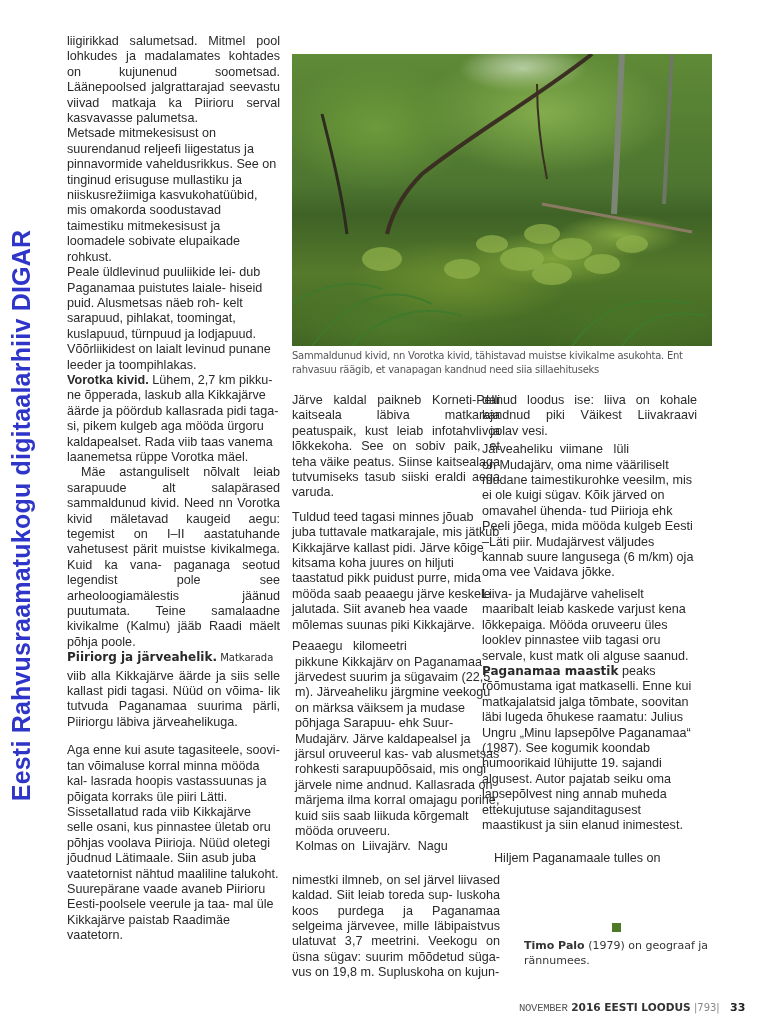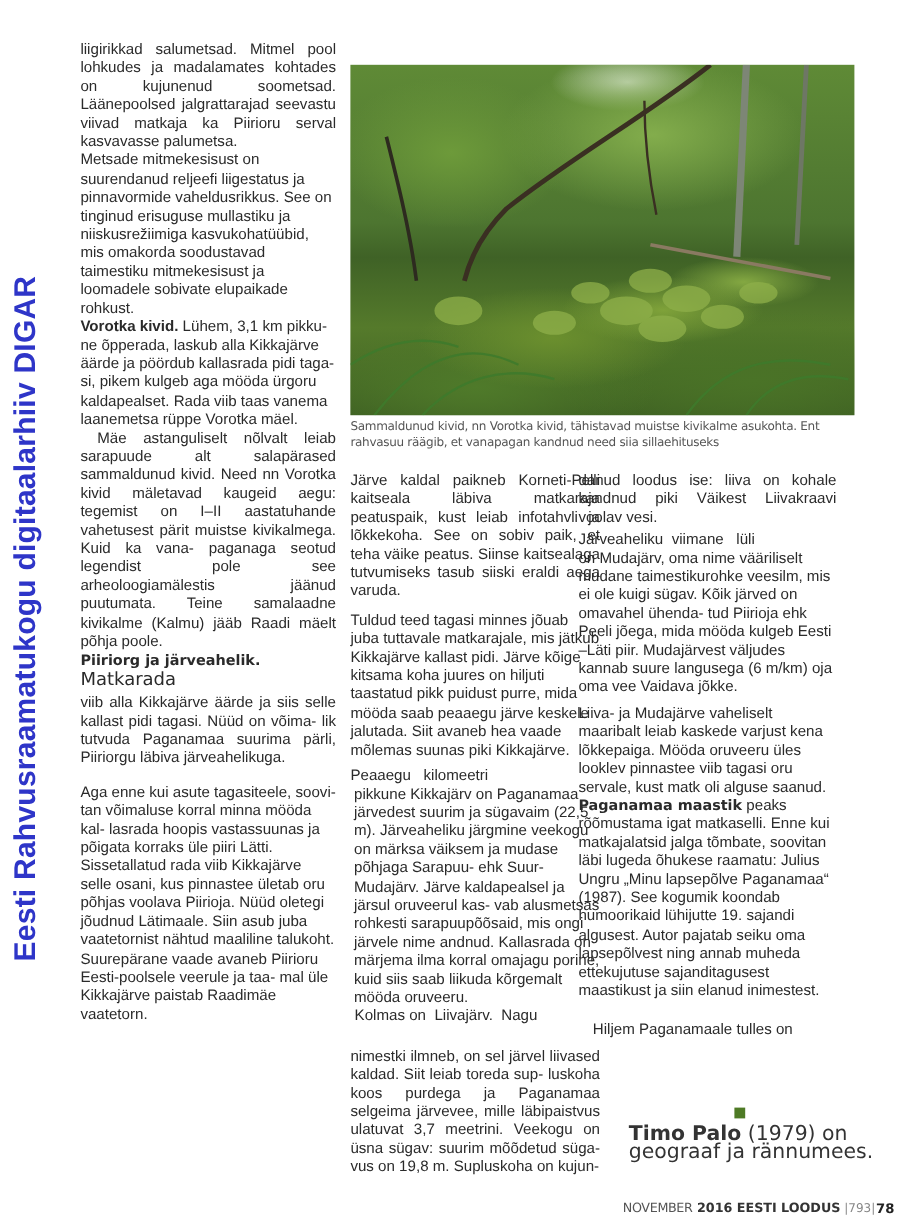--- a/index.html
+++ b/index.html
@@ -19,21 +19,21 @@
     }
     .col { position: absolute; font-size: 12.6px; line-height: 15.4px; }
     .col p { margin: 0; }
     .just { text-align: justify; }
     .gap { margin-top: 9px !important; }
     .col1 { left: 67px; top: 34px; width: 213px; }
     .col2 { left: 292px; top: 393px; width: 208px; }
     .col3 { left: 482px; top: 393px; width: 215px; }
     .bold { font-weight: bold; }
     .serif-bold { font-weight: bold; font-family: "DejaVu Sans", sans-serif; font-size: 12px; }
-    .small-sans { font-family: "DejaVu Sans", sans-serif; font-size: 15px; text-align: right; }
+    .small-sans { font-family: "DejaVu Sans", sans-serif; font-size: 10px; text-align: right; }
     .indent { text-indent: 14px; }
     .photo {
       position: absolute; left: 292px; top: 54px; width: 420px; height: 292px;
       overflow: hidden;
       background:
         radial-gradient(ellipse 120px 40px at 62% 70%, #7fa23a 0%, rgba(127,162,58,0) 70%),
         radial-gradient(ellipse 160px 60px at 40% 78%, #6b8f2e 0%, rgba(107,143,46,0) 70%),
         radial-gradient(ellipse 90px 30px at 78% 62%, #84a842 0%, rgba(132,168,66,0) 70%),
         radial-gradient(ellipse 200px 70px at 25% 92%, #4f7a2a 0%, rgba(79,122,42,0) 75%),
         radial-gradient(ellipse 220px 80px at 80% 90%, #4a7327 0%, rgba(74,115,39,0) 75%),
@@ -47,43 +47,44 @@
       position: absolute; left: 292px; top: 349px; width: 430px;
       font-family: "DejaVu Sans", sans-serif; font-size: 10px; line-height: 14px;
       color: #555; letter-spacing: -0.25px;
     }
     .green-square {
       position: absolute; left: 612px; top: 923px; width: 9px; height: 9px;
       background: #4e7a25;
     }
     .author {
       position: absolute; left: 524px; top: 938px; width: 210px;
-      font-family: "DejaVu Sans", sans-serif; font-size: 17px; line-height: 15px; color: #333;
+      font-family: "DejaVu Sans", sans-serif; font-size: 11px; line-height: 15px; color: #333;
     }
     .footer {
       position: absolute; left: 519px; top: 1001px; width: 230px; height: 16px;
       font-family: "DejaVu Sans", sans-serif; font-size: 10.6px; color: #555;
     }
-    .footer .month { letter-spacing: -0.3px; }
+    .footer .month { letter-spacing: -0.3px; font-family: Liberation Mono, monospace; }
     .footer .year { font-weight: bold; color: #333; }
     .footer .mag { font-weight: bold; color: #333; }
     .footer .issue { color: #888; font-size: 10px; margin-top: 13px; }
     .footer .page { position: absolute; left: 211px; top: 0; font-weight: bold; color: #222; font-size: 11px; }
   </style>
 </head>
 <body>
 
 <div class="watermark">
   <span>Eesti Rahvusraamatukogu digitaalarhiiv DIGAR</span>
 </div>
 
 <div class="col col1">
   <p class="just">liigirikkad salumetsad. Mitmel pool lohkudes ja madalamates kohtades on kujunenud soometsad. Läänepoolsed jalgrattarajad seevastu viivad matkaja ka Piirioru serval kasvavasse palumetsa.</p>
   <p>Metsade mitmekesisust on suurendanud reljeefi liigestatus ja pinnavormide vaheldusrikkus. See on tinginud erisuguse mullastiku ja niiskusrežiimiga kasvukohatüübid, mis omakorda soodustavad taimestiku mitmekesisust ja loomadele sobivate elupaikade rohkust.</p>
-  <p><span class="bold">Vorotka kivid.</span><span> Lühem, 3,1 km pikku- ne õpperada, laskub alla Kikkajärve äärde ja pöördub kallasrada pidi taga- si, pikem kulgeb aga mööda ürgoru kaldapealset. Rada viib taas vanema laanemetsa rüppe Vorotka mäel.</span></p>
+  <p>Peale üldlevinud puuliikide lei- dub Paganamaa puistutes laiale- hiseid puid. Alusmetsas näeb roh- kelt sarapuud, pihlakat, toomingat, kuslapuud, türnpuud ja lodjapuud. Võõrliikidest on laialt levinud punane leeder ja toompihlakas.</p>
+  <p><span class="bold">Vorotka kivid.</span><span> Lühem, 2,7 km pikku- ne õpperada, laskub alla Kikkajärve äärde ja pöördub kallasrada pidi taga- si, pikem kulgeb aga mööda ürgoru kaldapealset. Rada viib taas vanema laanemetsa rüppe Vorotka mäel.</span></p>
   <p class="just indent">Mäe astanguliselt nõlvalt leiab sarapuude alt salapärased sammaldunud kivid. Need nn Vorotka kivid mäletavad kaugeid aegu: tegemist on I–II aastatuhande vahetusest pärit muistse kivikalmega. Kuid ka vana- paganaga seotud legendist pole see arheoloogiamälestis jäänud puutumata. Teine samalaadne kivikalme (Kalmu) jääb Raadi mäelt põhja poole.</p>
   <p><span class="serif-bold">Piiriorg ja järveahelik.</span><span class="small-sans"> Matkarada</span></p>
   <p class="just" style="margin-top:3px">viib alla Kikkajärve äärde ja siis selle kallast pidi tagasi. Nüüd on võima- lik tutvuda Paganamaa suurima pärli, Piiriorgu läbiva järveahelikuga.</p>
   <p class="gap" style="margin-top:13px !important">Aga enne kui asute tagasiteele, soovi- tan võimaluse korral minna mööda kal- lasrada hoopis vastassuunas ja põigata korraks üle piiri Lätti. Sissetallatud rada viib Kikkajärve selle osani, kus pinnastee ületab oru põhjas voolava Piirioja. Nüüd oletegi jõudnud Lätimaale. Siin asub juba vaatetornist nähtud maaliline talukoht. Suurepärane vaade avaneb Piirioru Eesti-poolsele veerule ja taa- mal üle Kikkajärve paistab Raadimäe vaatetorn.</p>
 </div>
 
 <div class="photo">
   <svg width="420" height="292" viewBox="0 0 420 292">
     <path d="M300 0 C 250 40, 180 80, 130 120 C 110 140, 100 160, 95 180" stroke="#3a2f22" stroke-width="4" fill="none"></path>
     <path d="M245 30 C 245 70, 250 100, 255 125" stroke="#3a2f22" stroke-width="2" fill="none"></path>
@@ -132,14 +133,14 @@
 </div>
 
 <div class="green-square"></div>
 
 <div class="author">
   <span class="bold">Timo Palo</span><span> (1979) on geograaf ja rännumees.</span>
 </div>
 
 <div class="footer">
   <span class="month">NOVEMBER</span><span class="year"> 2016 </span><span class="mag">EESTI LOODUS</span><span class="issue"> |793|</span>
-  <span class="page">78</span>
+  <span class="page">33</span>
 </div>
 
 </body></html>

